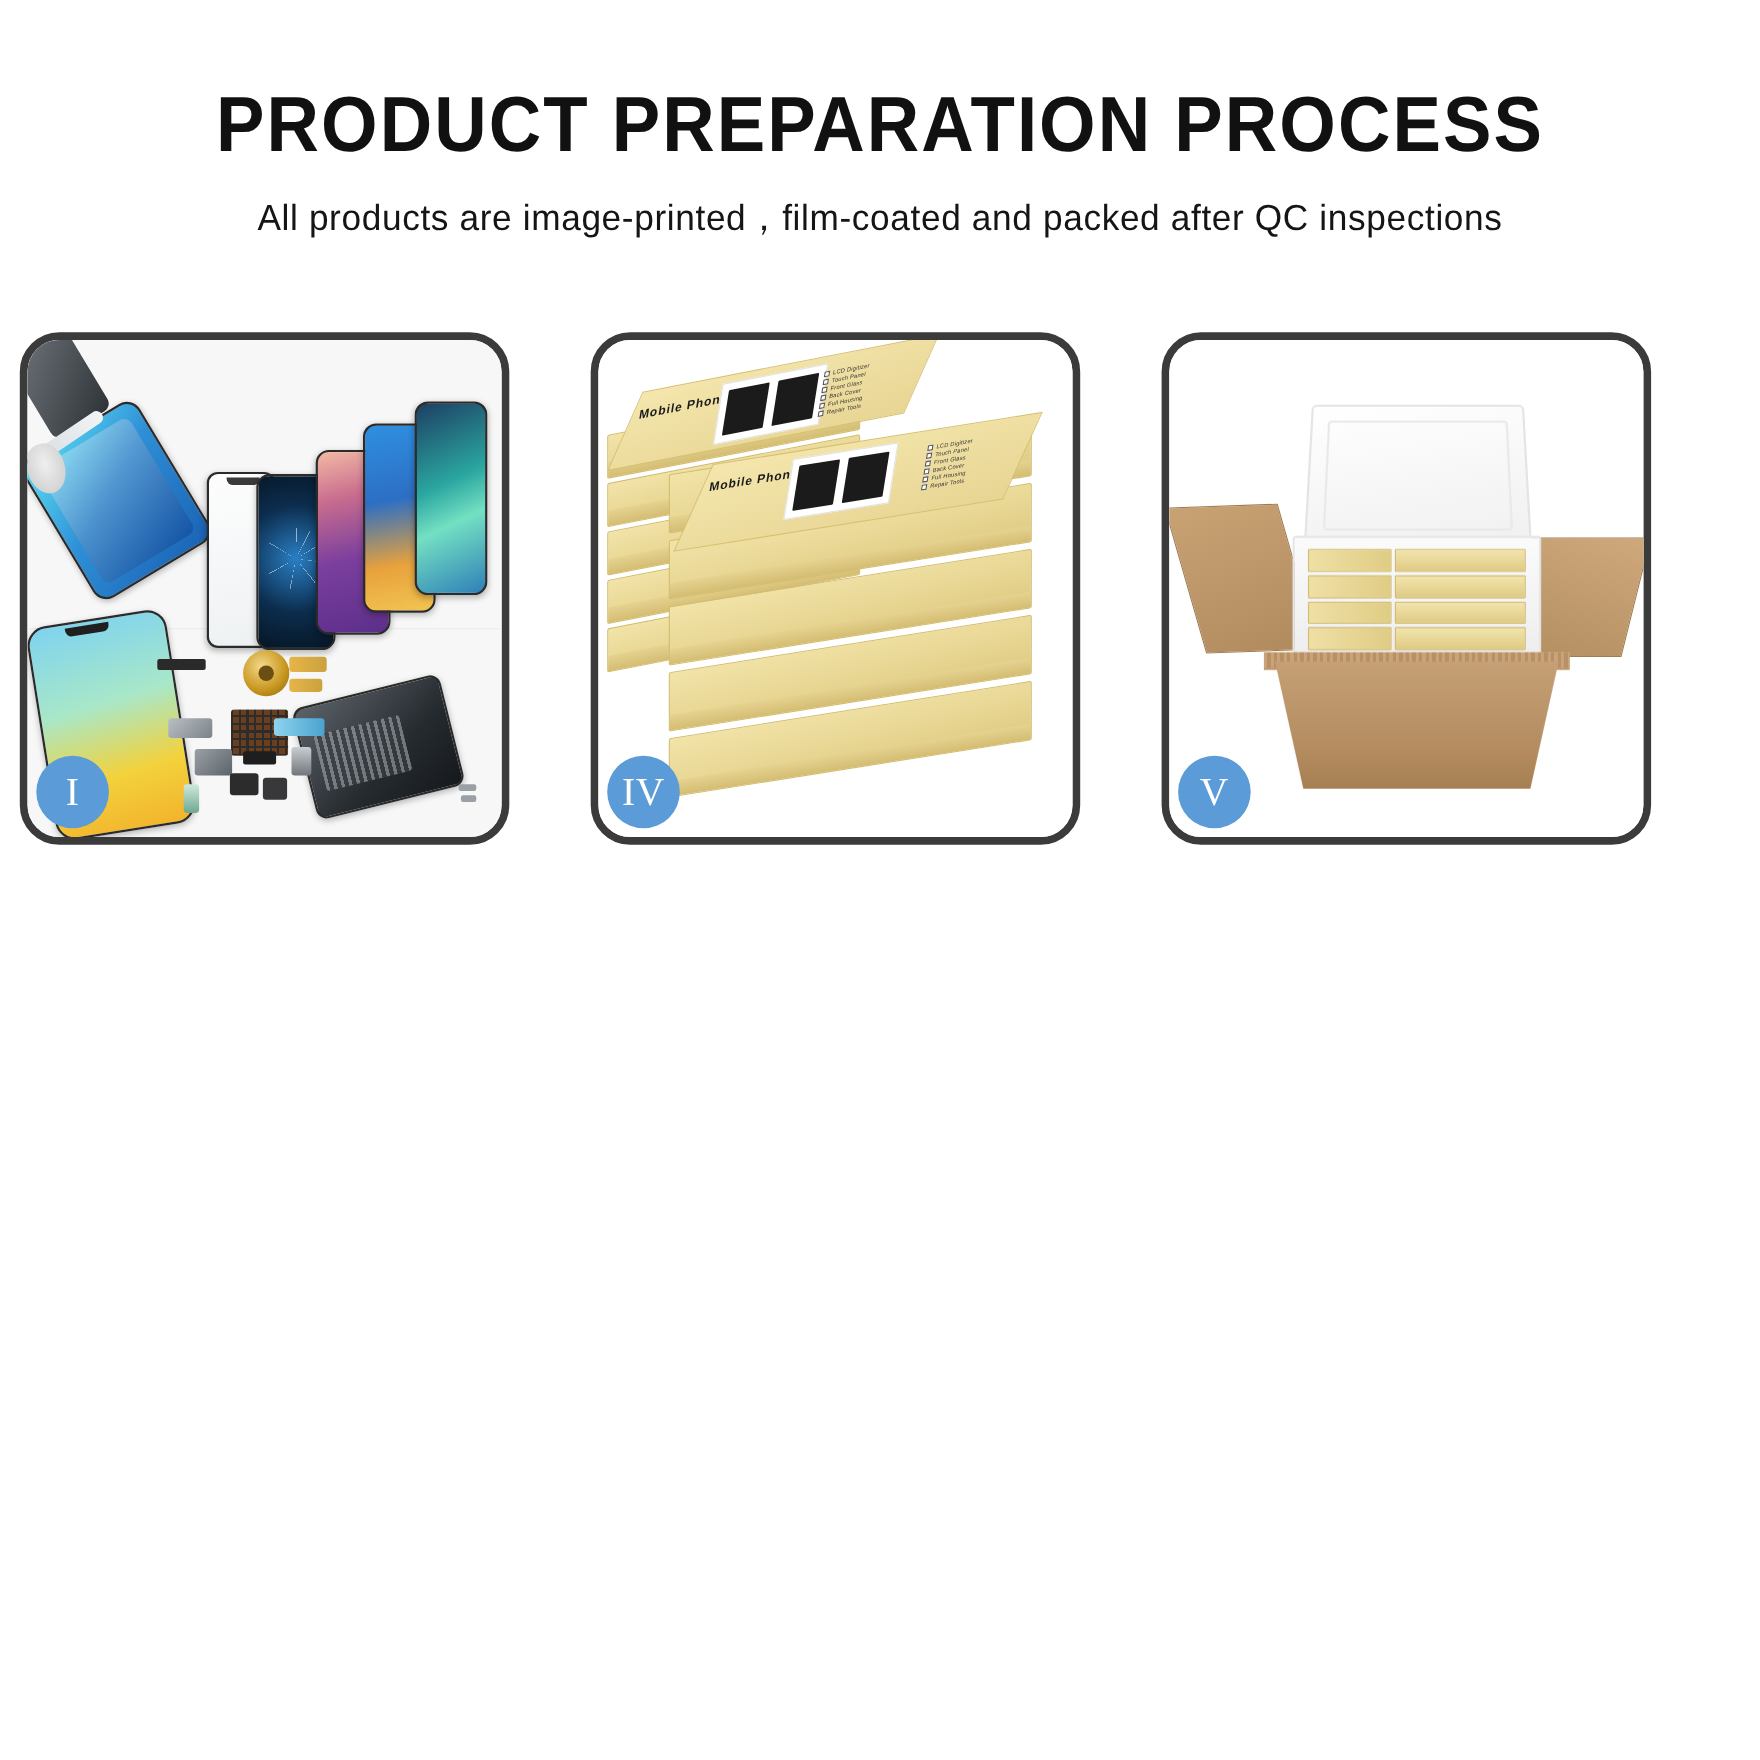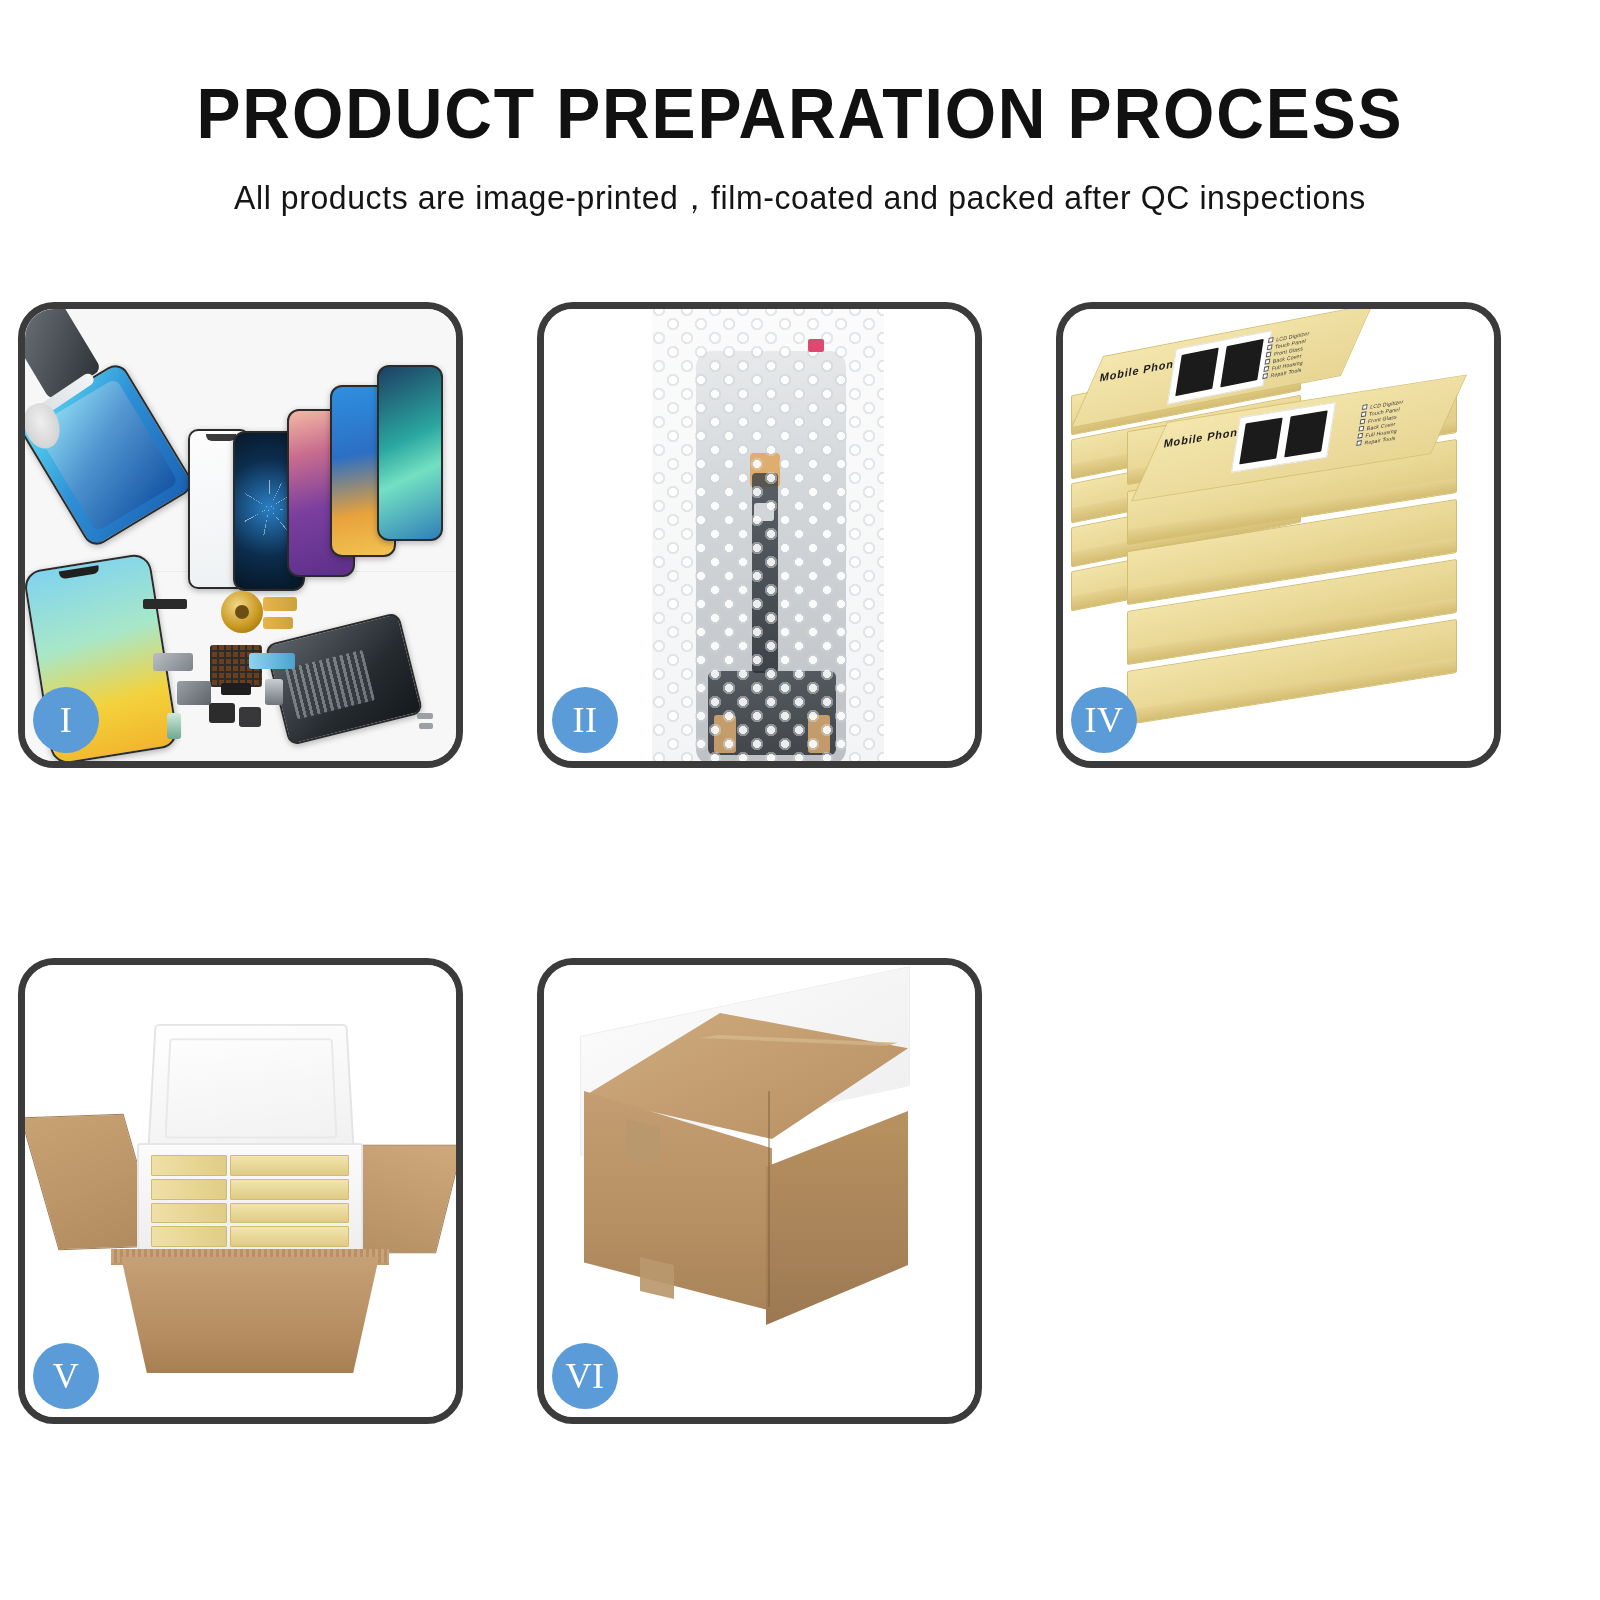--- a/index.html
+++ b/index.html
@@ -498,35 +498,20 @@
       <div class="part flex9"></div>
       <div class="part flex10"></div>
       <div class="part screw1"></div>
       <div class="part screw2"></div>
       <div class="tool"></div>
       <div class="brush"></div>
     </div>
     <div class="badge">I</div>
   </div>
 
-  <div class="card">
-    <div class="card-inner p2">
-      <div class="bubble-top"></div>
-      <div class="bubble-bag">
-        <div class="lcd-inner"></div>
-        <div class="lcd-conn"></div>
-        <div class="lcd-flex"></div>
-        <div class="lcd-chip"></div>
-        <div class="lcd-bot"></div>
-        <div class="pink-tab"></div>
-        <div class="bubble-tex"></div>
-      </div>
-    </div>
-    <div class="badge">II</div>
-  </div>
 
 
   <div class="card">
     <div class="card-inner p4">
       <div class="stackwrap">
         <div class="gbox bl bl5">
             <i class="face-front"></i>
           </div>
         <div class="gbox bl bl4">
             <i class="face-front"></i>
@@ -649,27 +634,14 @@
           <span class="v-gbarV"></span>
         </div>
       </div>
       <div class="v-rim"></div>
       <div class="v-rim2"></div>
       <div class="v-body"></div>
     </div>
     <div class="badge">V</div>
   </div>
 
-  <div class="card">
-    <div class="card-inner p6">
-      <div class="c-sheet"></div>
-      <div class="c-top"></div>
-      <div class="c-tape-top"></div>
-      <div class="c-left"></div>
-      <div class="c-right"></div>
-      <div class="c-seam"></div>
-      <div class="c-tab1"></div>
-      <div class="c-tab2"></div>
-    </div>
-    <div class="badge">VI</div>
-  </div>
 
 </div>
 
 </body></html>

